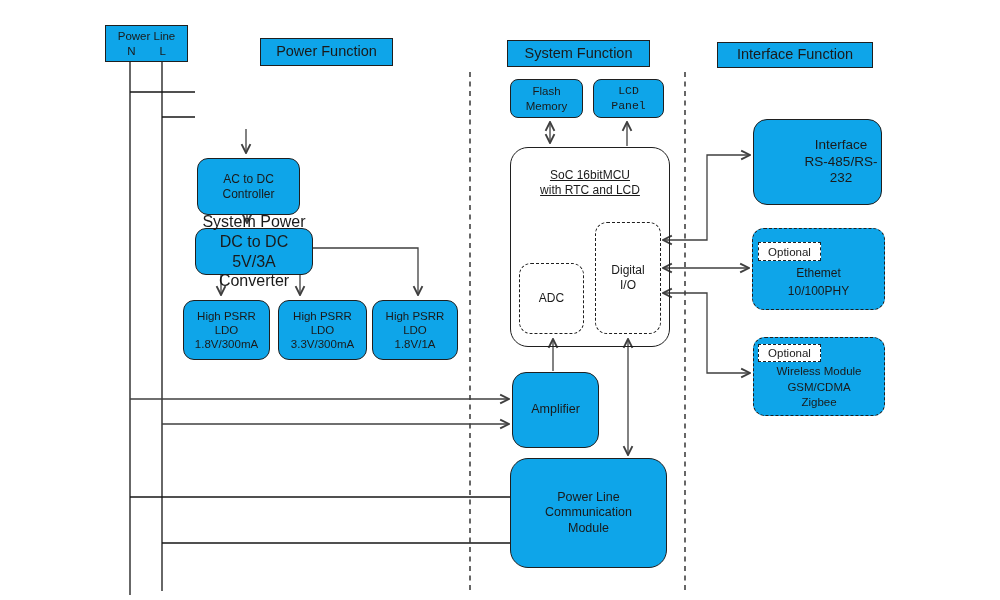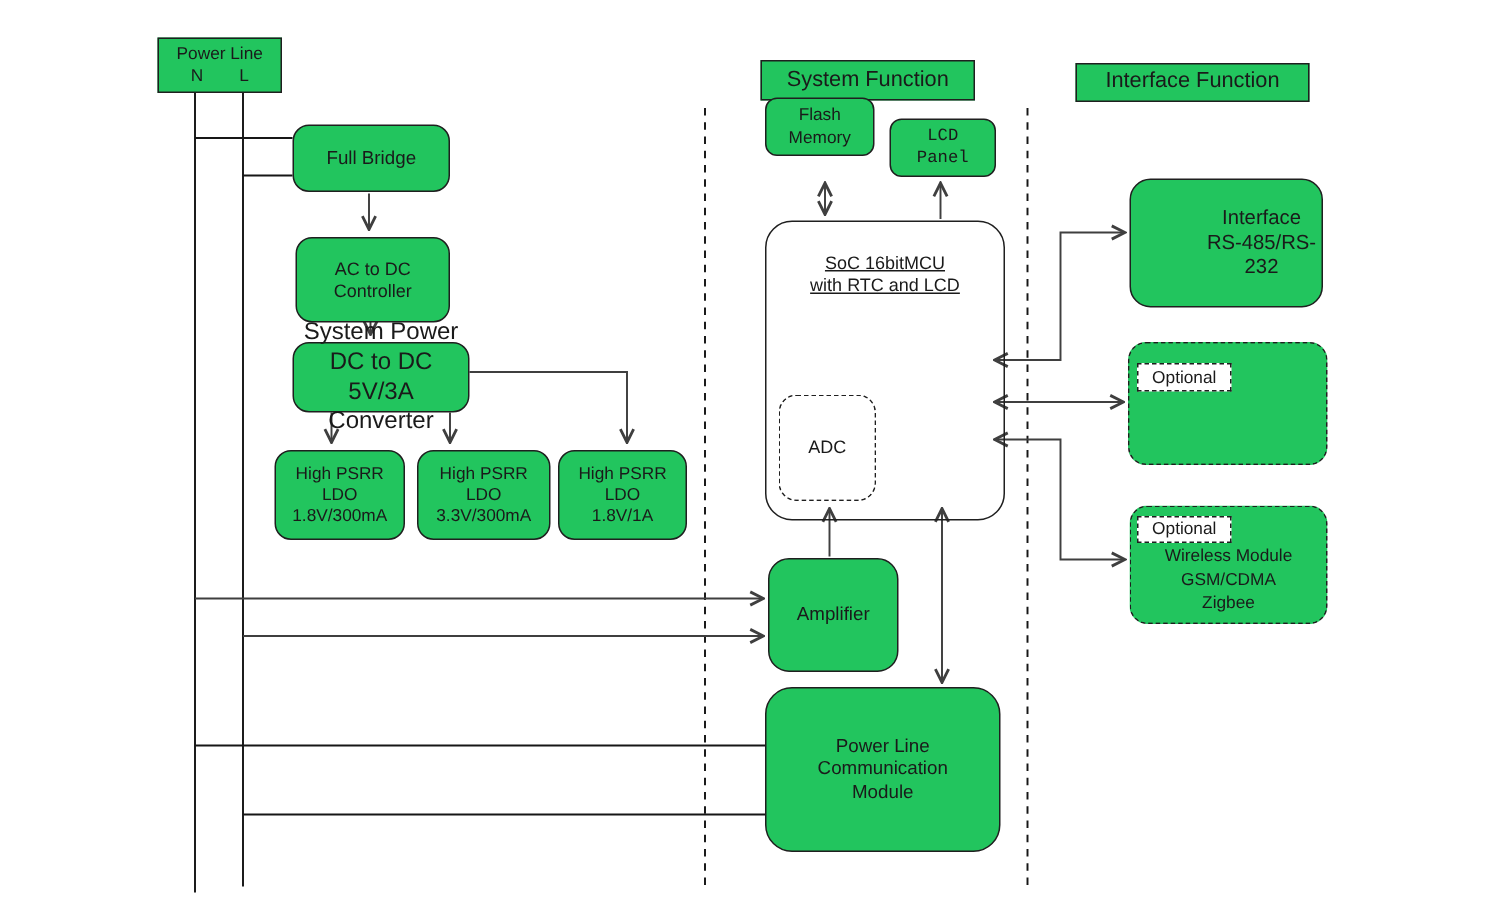--- a/index.html
+++ b/index.html
@@ -1,21 +1,21 @@
 <!DOCTYPE html>
 <html><head>
 <meta charset="utf-8">
 <style>
   html,body{margin:0;padding:0;background:#fff;}
   #canvas{
     position:relative;width:1000px;height:600px;background:#ffffff;overflow:hidden;
     font-family:"Liberation Sans",sans-serif;color:#1a1a1a;
   }
   #wires{position:absolute;left:0;top:0;width:1000px;height:600px;}
-  .box{position:absolute;box-sizing:border-box;background:#22c55e;display:flex;
+  .box{position:absolute;box-sizing:border-box;background:#0ea5e9;display:flex;
        align-items:center;justify-content:center;text-align:center;}
   .lbl{white-space:pre-line;line-height:1.22;}
   .sharp{border:1.4px solid #1f1f1f;border-radius:0;}
   .round{border:1.9px solid #1f1f1f;border-radius:11px;}
   .biground{border:1.9px solid #1f1f1f;border-radius:18px;}
   .dashedbox{border:1.6px dashed #1f1f1f;border-radius:12px;}
   .hdr{font-size:14.5px;}
   .src{flex-direction:column;font-size:11.5px;line-height:1.3;justify-content:flex-start;padding-top:3px;}
   .nlrow{display:flex;gap:24px;}
   .optbox{position:absolute;box-sizing:border-box;border:1.2px dashed #1f1f1f;
@@ -65,30 +65,30 @@
   </svg>
 
   <div class="box sharp src" style="left:105px;top:25px;width:83px;height:37px;">
     <div>Power Line</div>
     <div class="nlrow">
       <span>N</span>
       <span>L</span>
     </div>
   </div>
 
+  <div class="box sharp hdr" style="left:260px;top:38px;width:133px;height:28px;">
+    <span class="lbl">Power Function</span>
+  </div>
   <div class="box sharp hdr" style="left:507px;top:40px;width:143px;height:27px;">
     <span class="lbl">System Function</span>
   </div>
   <div class="box sharp hdr" style="left:717px;top:42px;width:156px;height:26px;">
     <span class="lbl">Interface Function</span>
   </div>
 
-  <div class="box round" style="left:195px;top:83px;width:105px;height:45px;font-size:12.5px;">
-    <span class="lbl">Full Bridge</span>
-  </div>
   <div class="box round" style="left:197px;top:158px;width:103px;height:57px;font-size:12px;">
     <span class="lbl">AC to DC
 Controller</span>
   </div>
   <div class="box round" style="left:195px;top:228px;width:118px;height:47px;font-size:16px;">
     <span class="lbl">System Power
 DC to DC
 5V/3A Converter</span>
   </div>
   <div class="box round" style="left:183px;top:300px;width:87px;height:60px;font-size:11.5px;">
@@ -100,55 +100,61 @@
     <span class="lbl">High PSRR
 LDO
 3.3V/300mA</span>
   </div>
   <div class="box round" style="left:372px;top:300px;width:86px;height:60px;font-size:11.5px;">
     <span class="lbl">High PSRR
 LDO
 1.8V/1A</span>
   </div>
 
-  <div class="box round" style="left:510px;top:65px;width:73px;height:39px;font-size:11.5px;border-radius:8px;">
+  <div class="box round" style="left:510px;top:79px;width:73px;height:39px;font-size:11.5px;border-radius:8px;">
     <span class="lbl">Flash
 Memory</span>
   </div>
   <div class="box round" style="left:593px;top:79px;width:71px;height:39px;font-size:11.5px;border-radius:8px;font-family:Liberation Mono, monospace;">
     <span class="lbl">LCD
 Panel</span>
   </div>
 
   <div class="box biground toplbl" style="left:510px;top:147px;width:160px;height:200px;font-size:12px;background:transparent;">
     <span class="lbl">SoC 16bitMCU
 with RTC and LCD</span>
   </div>
   <div class="box dashedbox" style="left:519px;top:263px;width:65px;height:71px;font-size:12px;background:transparent;">
     <span class="lbl">ADC</span>
+  </div>
+  <div class="box dashedbox" style="left:595px;top:222px;width:66px;height:112px;font-size:12px;background:transparent;">
+    <span class="lbl">Digital
+I/O</span>
   </div>
 
   <div class="box round" style="left:512px;top:372px;width:87px;height:76px;font-size:12.5px;border-radius:14px;">
     <span class="lbl">Amplifier</span>
   </div>
   <div class="box biground" style="left:510px;top:458px;width:157px;height:110px;font-size:12.5px;">
     <span class="lbl">Power Line
 Communication
 Module</span>
   </div>
 
   <div class="box round" style="left:753px;top:119px;width:129px;height:86px;font-size:13.5px;border-radius:14px;padding-left:47px;">
     <span class="lbl">Interface
 RS-485/RS-232</span>
   </div>
 
   <div class="box dashedbox" style="left:752px;top:228px;width:133px;height:82px;">
     <div class="optbox" style="left:5px;top:13px;width:63px;height:19px;">
       <span>Optional</span>
     </div>
+    <div class="freelbl" style="top:36px;font-size:12px;line-height:17.5px;">Ethemet
+10/100PHY</div>
   </div>
 
   <div class="box dashedbox" style="left:753px;top:337px;width:132px;height:79px;">
     <div class="optbox" style="left:4px;top:6px;width:63px;height:18px;">
       <span>Optional</span>
     </div>
     <div class="freelbl" style="top:26px;font-size:11.5px;line-height:15.5px;">Wireless Module
 GSM/CDMA
 Zigbee</div>
   </div>

